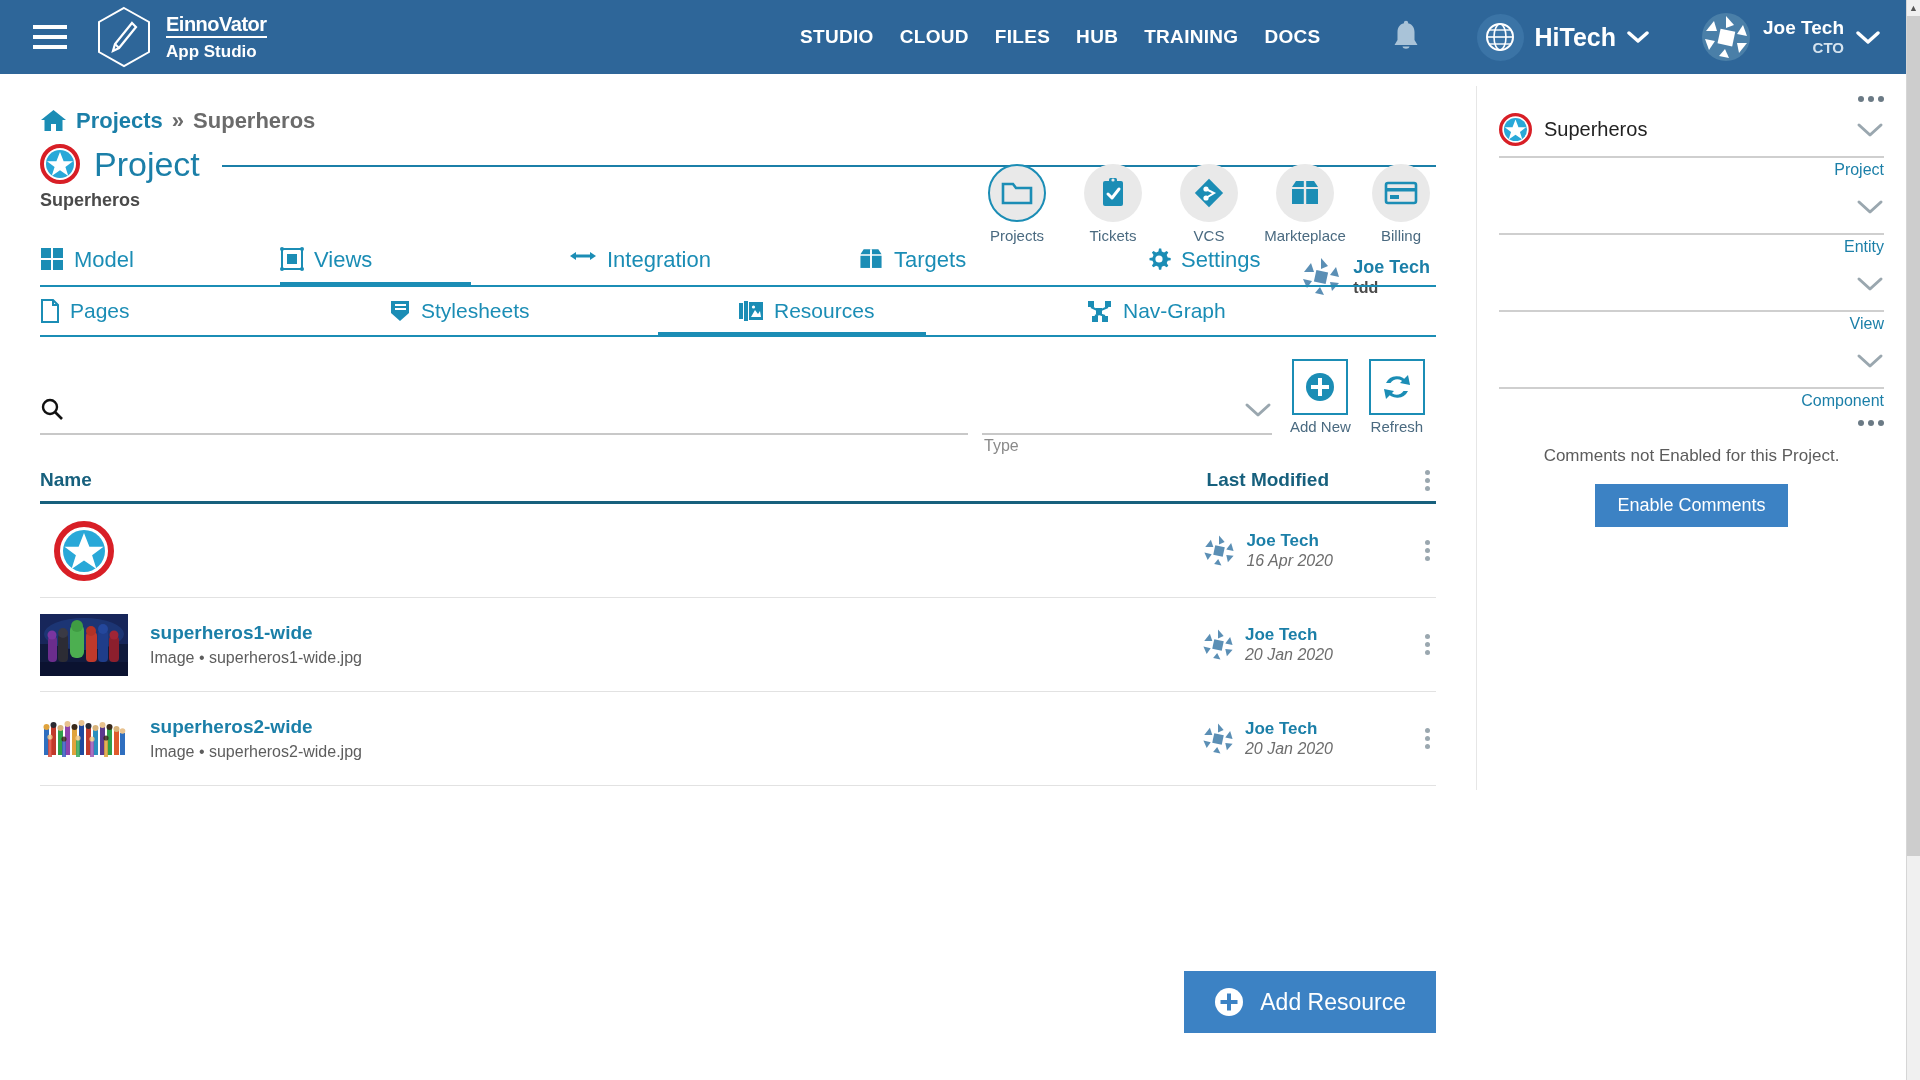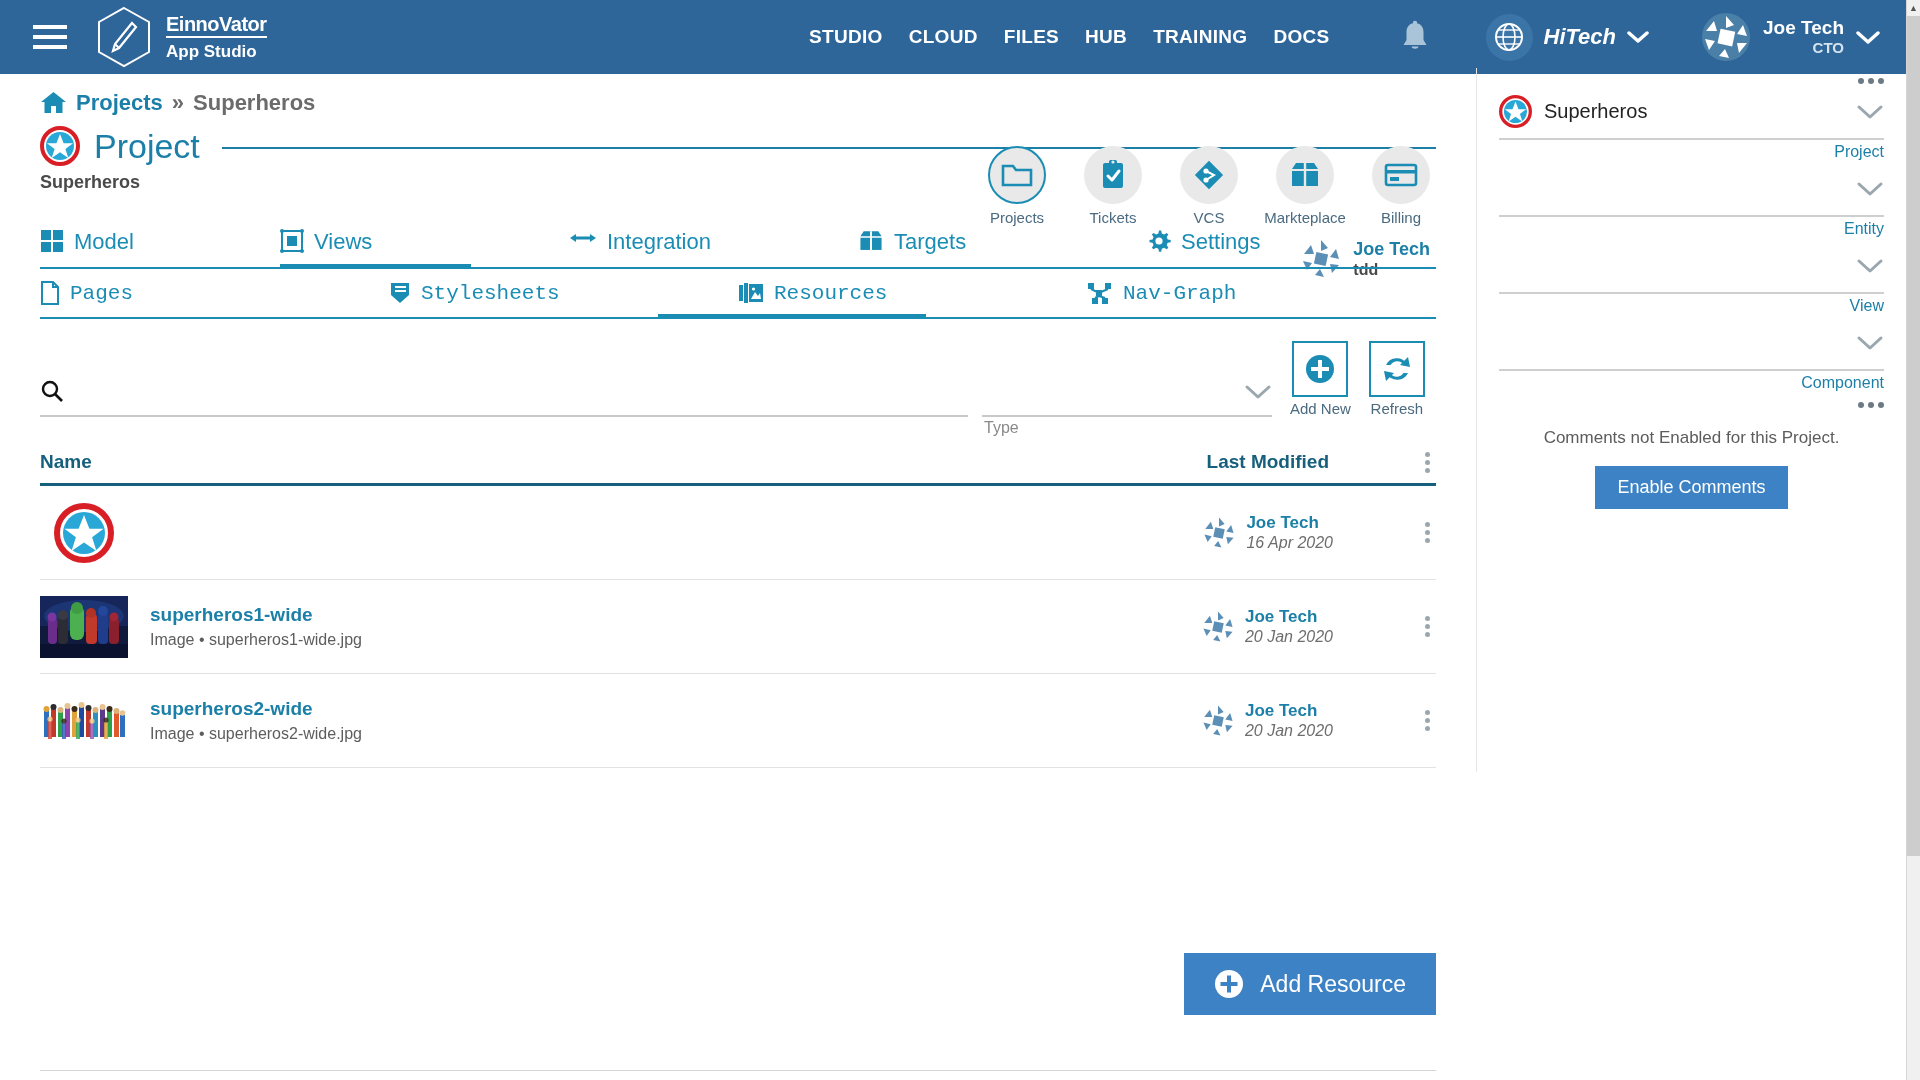--- a/index.html
+++ b/index.html
@@ -37,21 +37,21 @@
     color: #ffffff; font-size: 19px; font-weight: 700; letter-spacing: 0.3px;
     cursor: pointer; text-decoration: none;
   }
   #bell { margin-left: 44px; margin-right: 30px; cursor: pointer; }
 
   #org-chip { display: flex; align-items: center; gap: 11px; margin-right: 26px; cursor: pointer; }
   #globe-circle {
     width: 47px; height: 47px; border-radius: 50%; background: #3b74a6;
     display: flex; align-items: center; justify-content: center;
   }
-  #org-name { color: #fff; font-size: 22px; font-weight: 700; font-style: italic; }
+  #org-name { color: #fff; font-size: 25px; font-weight: 700; }
 
   #user-chip { display: flex; align-items: center; gap: 12px; margin-right: 26px; cursor: pointer; }
   #user-avatar { width: 50px; height: 50px; }
   #user-text { display: flex; flex-direction: column; align-items: flex-end; line-height: 1.15; }
   #user-name { color: #fff; font-size: 19px; font-weight: 700; }
   #user-role { color: #d6e4ef; font-size: 15px; font-weight: 700; }
 
   .chev-white { display: inline-block; }
 
   
@@ -62,21 +62,21 @@
   #scroll-up {
     height: 16px; background: #f0f0f0; display: flex; align-items: center;
     justify-content: center; font-size: 9px; color: #555; cursor: pointer;
   }
   #scroll-thumb {
     position: absolute; top: 16px; left: 0; width: 14px; height: 840px;
     background: #cdcdcd; cursor: pointer;
   }
 
   
-  #page { position: absolute; top: 68px; left: 0; width: 1906px; height: 704px; display: flex; }
+  #page { position: absolute; top: 86px; left: 0; width: 1906px; height: 704px; display: flex; }
   #main { width: 1476px; position: relative; padding: 0 40px; }
 
   
   #crumbrow { display: flex; align-items: center; gap: 9px; padding-top: 22px; }
   #home-icon { cursor: pointer; }
   .crumb-link { color: #1b7fa8; font-size: 22px; font-weight: 700; cursor: pointer; }
   .crumb-sep { color: #6b6b6b; font-size: 22px; font-weight: 700; }
   .crumb-cur { color: #6b6b6b; font-size: 22px; font-weight: 700; }
 
   
@@ -114,21 +114,21 @@
     color: #1b8db5; font-size: 22px; cursor: pointer; position: relative; flex: 1;
   }
   .tab.active::after {
     content: ""; position: absolute; left: 0; right: 34%; bottom: -2px; height: 5px; background: #1b8db5;
   }
   .tab:first-child { flex: 0 0 240px; }
 
   #subtabs { display: flex; margin-top: 6px; border-bottom: 2px solid #1b8db5; position: relative; }
   .subtab {
     display: flex; align-items: center; gap: 10px; padding: 6px 0 12px 0;
-    color: #1b8db5; font-size: 21px; cursor: pointer; flex: 1; justify-content: flex-start; font-family: Liberation Mono, monospace;
+    color: #1b8db5; font-size: 21px; cursor: pointer; flex: 1; justify-content: flex-start;
   }
   .subtab.active::after {
     content: ""; position: absolute; bottom: -2px; height: 5px; background: #1b8db5;
   }
   #subtab-underline { position: absolute; bottom: -2px; left: 618px; width: 268px; height: 5px; background: #1b8db5; }
 
   
   #toolbar { display: flex; align-items: flex-end; margin-top: 22px; gap: 0; }
   #searchbox {
     flex: 0 0 928px; border-bottom: 2px solid #c8c8c8; padding-bottom: 8px;

